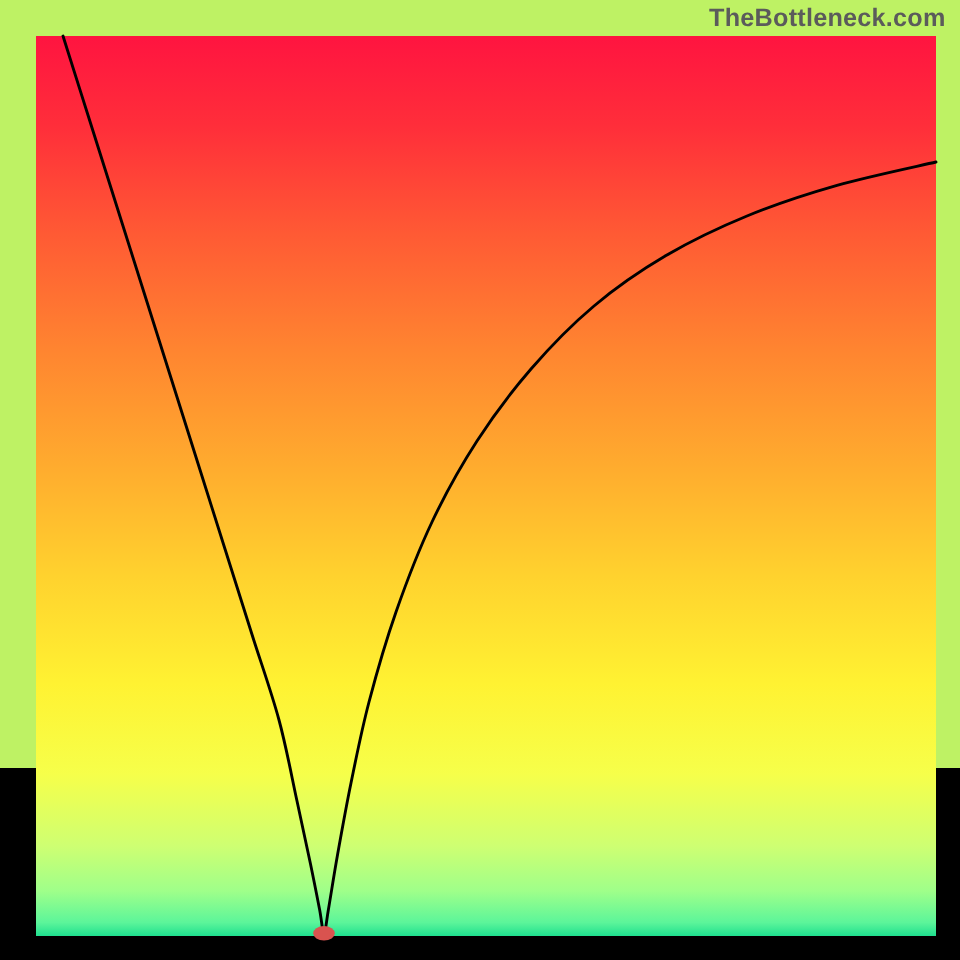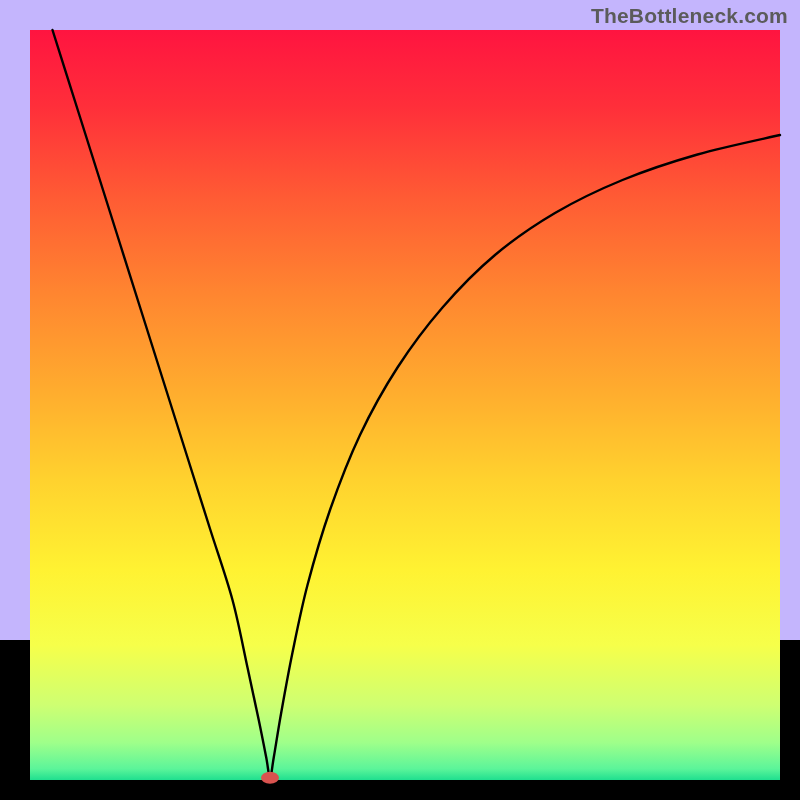--- a/index.html
+++ b/index.html
@@ -8,21 +8,21 @@
     width: 800px;
     height: 800px;
     overflow: hidden;
     background: #000;
     font-family: Arial, Helvetica, sans-serif;
   }
   .frame {
     position: relative;
     width: 800px;
     height: 640px;
-    background: #c4b5fd;
+    background: #bef264;
   }
   .attribution {
     position: absolute;
     top: 4px;
     right: 12px;
     color: #5b5b5b;
     font-size: 21px;
     font-weight: 600;
     letter-spacing: 0.2px;
     user-select: none;

